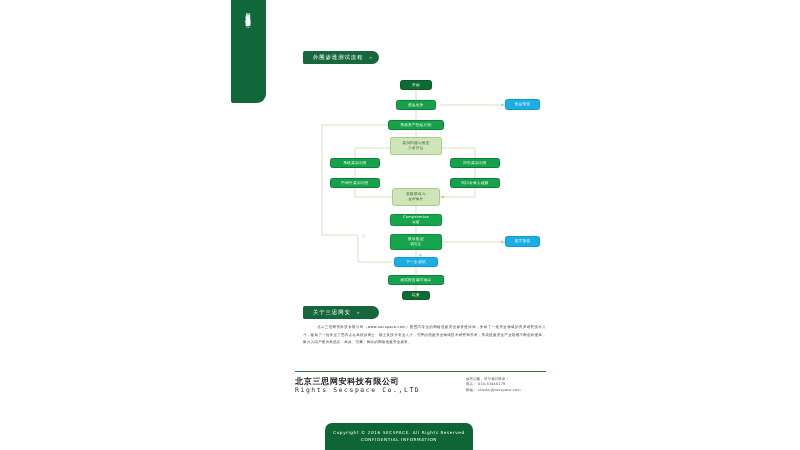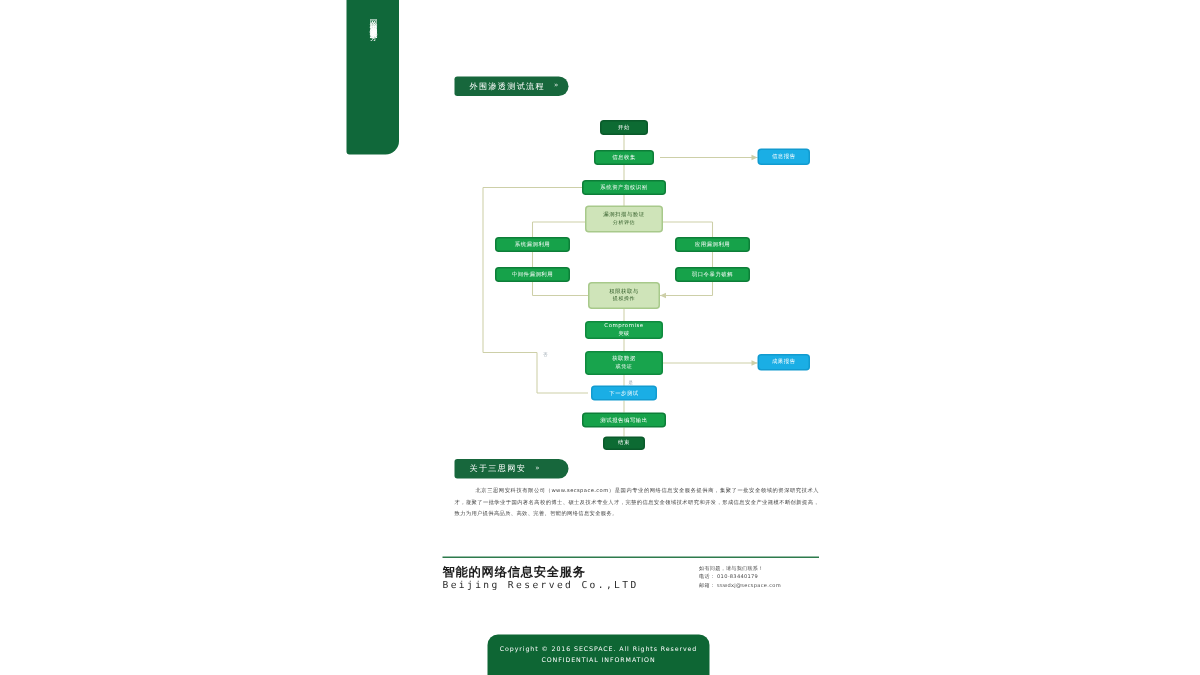--- a/index.html
+++ b/index.html
@@ -327,22 +327,22 @@
   <div class="sec-header" id="sec-header-about">
     <span>关于三思网安</span>
     <span class="arrow">»</span>
   </div>
 
   <div id="about-body">北京三思网安科技有限公司（www.secspace.com）是国内专业的网络信息安全服务提供商，集聚了一批安全领域的资深研究技术人才，凝聚了一批学业于国内著名高校的博士、硕士及技术专业人才，完整的信息安全领域技术研究和开发，形成信息安全产业规模不断创新提高，致力为用户提供高品质、高效、完善、智能的网络信息安全服务。</div>
 
   <div id="footer-rule"></div>
 
   <div id="company">
-    <div class="cn">智能的网络信息安全服务</div>
-    <div class="en">Beijing  Reserved  Co.,LTD</div>
+    <div class="cn">北京三思网安科技有限公司</div>
+    <div class="en">Rights  Secspace  Co.,LTD</div>
   </div>
 
   <div id="contact">
     <div>如有问题，请与我们联系！</div>
     <div>电话： 010-83440179</div>
     <div>邮箱： sswdxj@secspace.com</div>
   </div>
 
   <div id="copyright">
     <div>Copyright © 2016  SECSPACE. All Rights Reserved</div>

